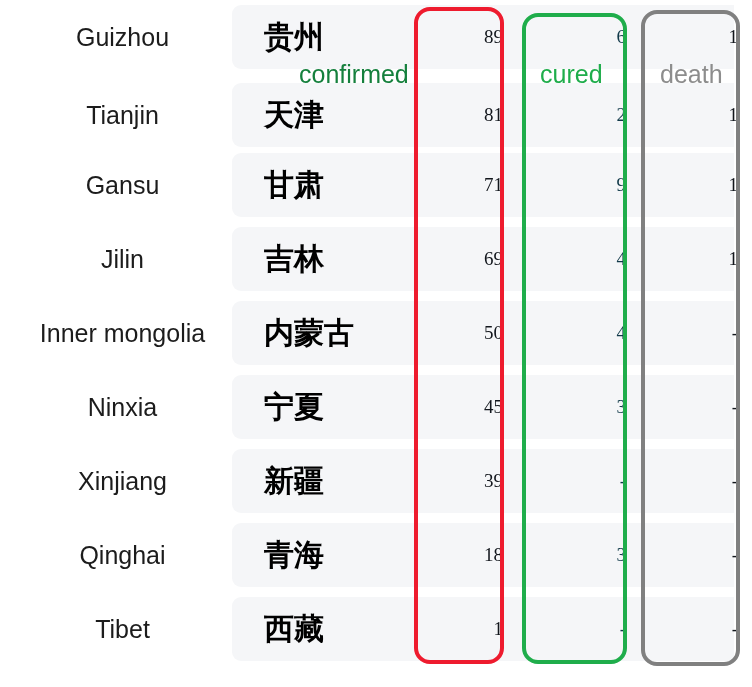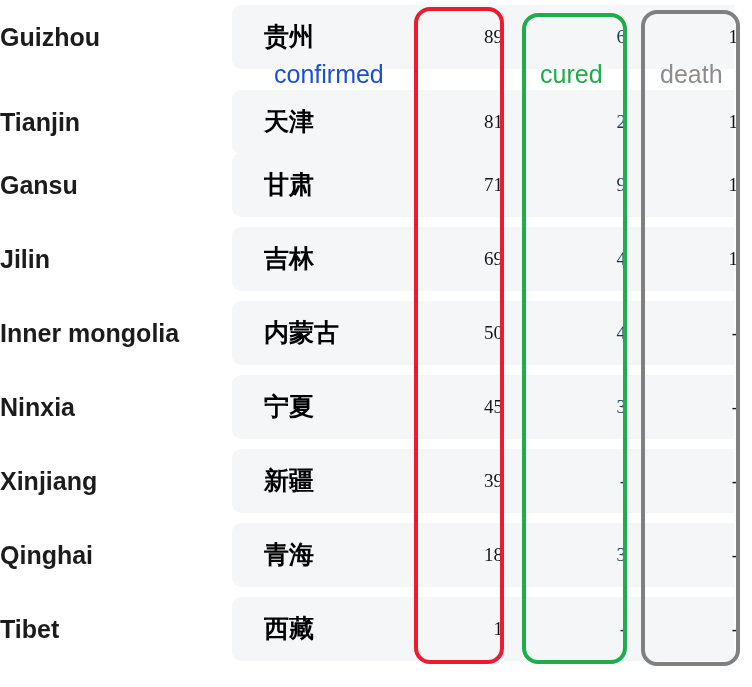--- a/index.html
+++ b/index.html
@@ -44,30 +44,30 @@
   .cell {
     position: absolute;
     top: 0;
     height: 64px;
     line-height: 64px;
     white-space: nowrap;
   }
   .cell-en {
     left: 0;
     width: 245px;
-    text-align: left;
+    text-align: center;
     font-size: 25px;
     color: #1c1c1c;
-    font-weight: 700;
+    font-weight: 400;
   }
   .cell-zh {
     left: 264px;
     width: 150px;
     text-align: left;
-    font-size: 25px;
+    font-size: 30px;
     color: #000000;
     font-weight: bold;
     font-family: "DejaVu Sans", "Liberation Sans", sans-serif;
   }
   .cell-num {
     text-align: right;
     font-size: 19px;
     font-family: "Liberation Serif", "DejaVu Serif", serif;
   }
   .cell-confirmed {
@@ -118,23 +118,23 @@
   }
 
   
   .hl-label {
     position: absolute;
     font-size: 25px;
     white-space: nowrap;
     line-height: 1;
   }
   #label-confirmed {
-    left: 274px;
+    left: 299px;
     top: 62px;
-    color: #1d4ed8;
+    color: #15803d;
   }
   #label-cured {
     left: 540px;
     top: 62px;
     color: #1fad4b;
   }
   #label-death {
     left: 660px;
     top: 62px;
     color: #8d8d8d;
@@ -148,21 +148,21 @@
 
   <div id="table">
       <div class="row" style="top: 5px;">
         <div class="row-band"></div>
         <div class="cell cell-en">Guizhou</div>
         <div class="cell cell-zh">贵州</div>
         <div class="cell cell-confirmed cell-num">89</div>
         <div class="cell cell-cured cell-num">6</div>
         <div class="cell cell-death cell-num">1</div>
       </div>
-      <div class="row" style="top: 90px;">
+      <div class="row" style="top: 83px;">
         <div class="row-band"></div>
         <div class="cell cell-en">Tianjin</div>
         <div class="cell cell-zh">天津</div>
         <div class="cell cell-confirmed cell-num">81</div>
         <div class="cell cell-cured cell-num">2</div>
         <div class="cell cell-death cell-num">1</div>
       </div>
       <div class="row" style="top: 153px;">
         <div class="row-band"></div>
         <div class="cell cell-en">Gansu</div>

